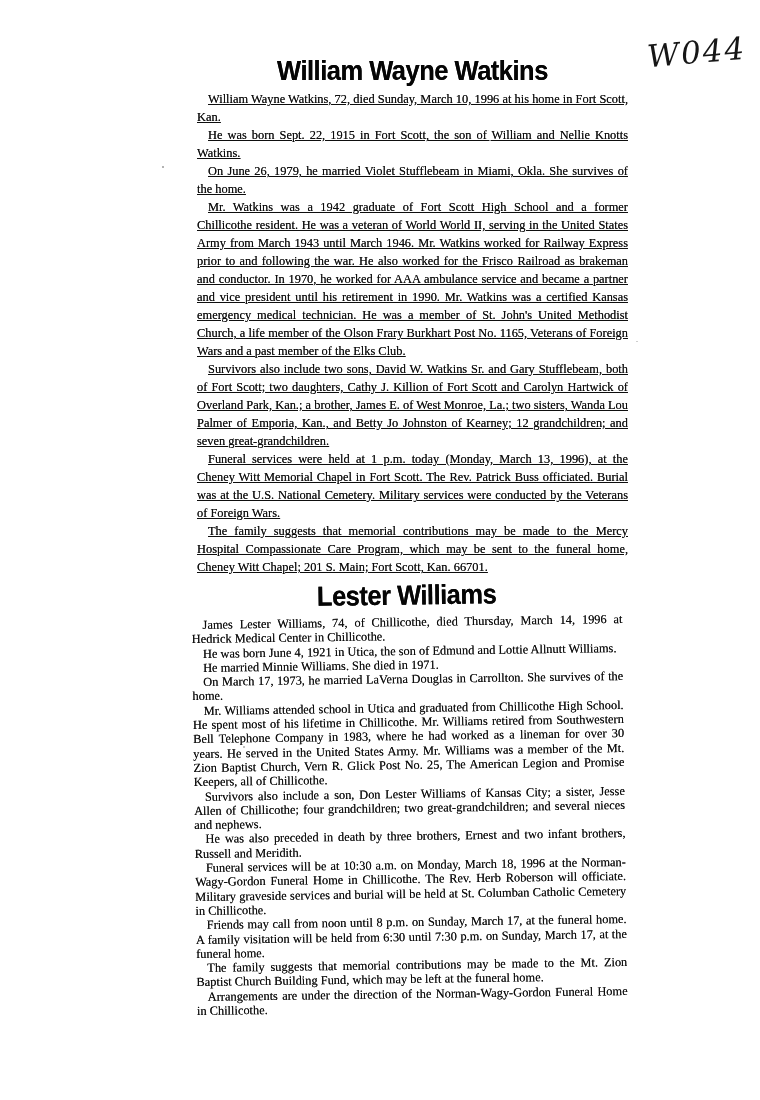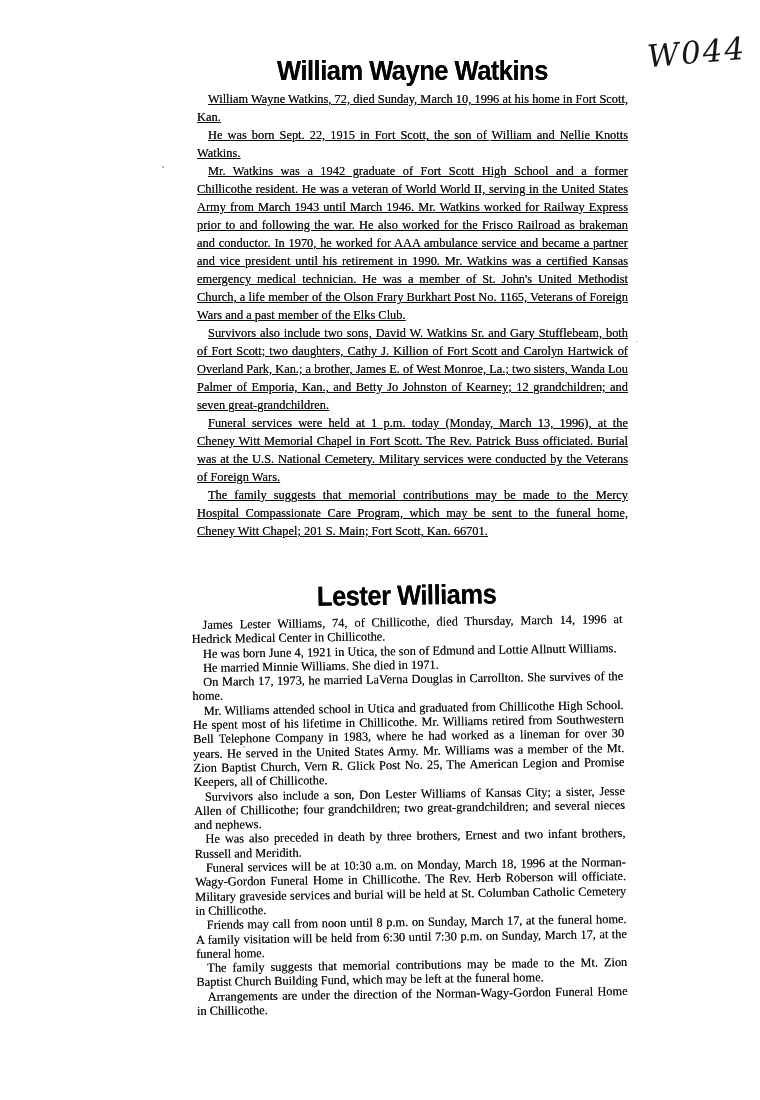--- a/index.html
+++ b/index.html
@@ -75,20 +75,21 @@
 <body>
 
 <div class="page">
 
   <div class="handwritten">W044</div>
 
   <section class="obit obit-1">
     <h1 class="obit-title">William Wayne Watkins</h1>
     <p>William Wayne Watkins, 72, died Sunday, March 10, 1996 at his home in Fort Scott, Kan.</p>
     <p>He was born Sept. 22, 1915 in Fort Scott, the son of William and Nellie Knotts Watkins.</p>
+    <p>On June 26, 1979, he married Violet Stufflebeam in Miami, Okla. She survives of the home.</p>
     <p>Mr. Watkins was a 1942 graduate of Fort Scott High School and a former Chillicothe resident. He was a veteran of World World II, serving in the United States Army from March 1943 until March 1946. Mr. Watkins worked for Railway Express prior to and following the war. He also worked for the Frisco Railroad as brakeman and conductor. In 1970, he worked for AAA ambulance service and became a partner and vice president until his retirement in 1990. Mr. Watkins was a certified Kansas emergency medical technician. He was a member of St. John's United Methodist Church, a life member of the Olson Frary Burkhart Post No. 1165, Veterans of Foreign Wars and a past member of the Elks Club.</p>
     <p>Survivors also include two sons, David W. Watkins Sr. and Gary Stufflebeam, both of Fort Scott; two daughters, Cathy J. Killion of Fort Scott and Carolyn Hartwick of Overland Park, Kan.; a brother, James E. of West Monroe, La.; two sisters, Wanda Lou Palmer of Emporia, Kan., and Betty Jo Johnston of Kearney; 12 grandchildren; and seven great-grandchildren.</p>
     <p>Funeral services were held at 1 p.m. today (Monday, March 13, 1996), at the Cheney Witt Memorial Chapel in Fort Scott. The Rev. Patrick Buss officiated. Burial was at the U.S. National Cemetery. Military services were conducted by the Veterans of Foreign Wars.</p>
     <p>The family suggests that memorial contributions may be made to the Mercy Hospital Compassionate Care Program, which may be sent to the funeral home, Cheney Witt Chapel; 201 S. Main; Fort Scott, Kan. 66701.</p>
   </section>
 
   <section class="obit obit-2">
     <h1 class="obit-title">Lester Williams</h1>
     <p>James Lester Williams, 74, of Chillicothe, died Thursday, March 14, 1996 at Hedrick Medical Center in Chillicothe.</p>
     <p>He was born June 4, 1921 in Utica, the son of Edmund and Lottie Allnutt Williams.</p>

